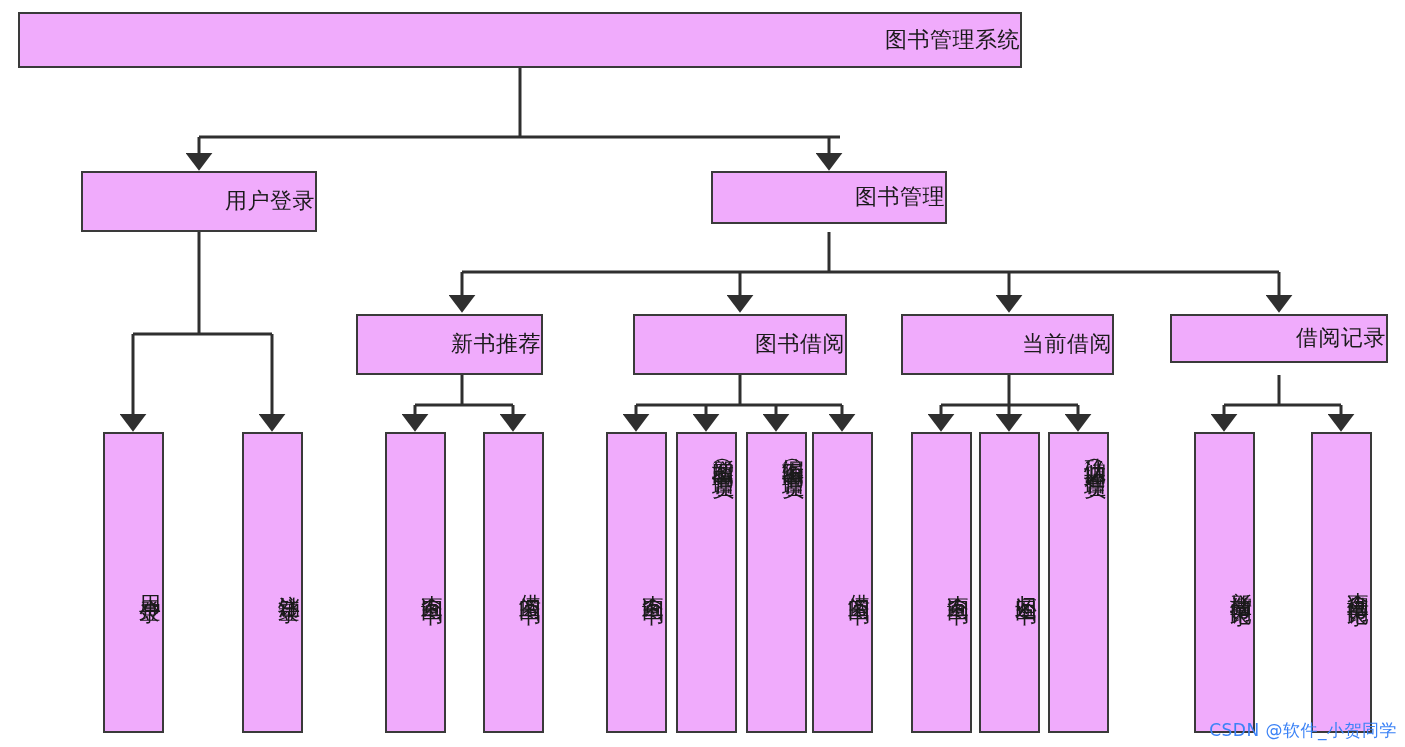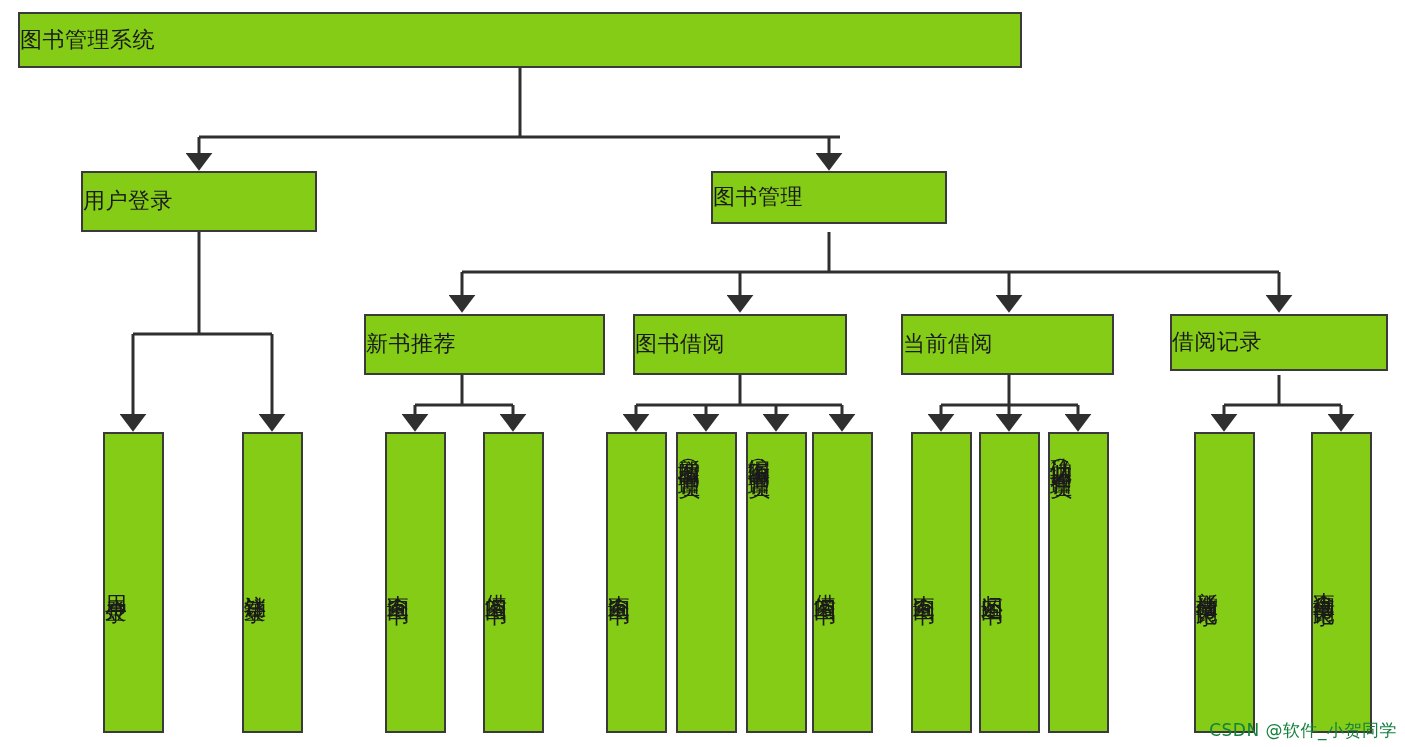--- a/index.html
+++ b/index.html
@@ -21,25 +21,25 @@
   #edges-svg {
     position: absolute;
     left: 0;
     top: 0;
     width: 1405px;
     height: 747px;
   }
   .node {
     position: absolute;
     box-sizing: border-box;
-    background: #84cc16;
+    background: #f0abfc;
     border: 2px solid #3a3a3a;
     display: flex;
     align-items: center;
-    justify-content: flex-start;
+    justify-content: flex-end;
     color: #1a1a1a;
     z-index: 4;
   }
   .node .label {
     display: block;
     text-align: center;
     line-height: 1.22;
     letter-spacing: 0.5px;
     white-space: pre-line;
   }
@@ -63,21 +63,21 @@
   }
   .node.vertical.center-text {
     align-items: center;
     padding-top: 0;
   }
   #watermark {
     position: absolute;
     right: 8px;
     bottom: 5px;
     font-size: 17px;
-    color: #15803d;
+    color: #3b82f6;
     letter-spacing: 0.5px;
     z-index: 9;
     white-space: nowrap;
     font-family: "DejaVu Sans", "Liberation Sans", sans-serif;
   }
 </style>
 </head>
 <body>
 
 <div id="diagram-root">
@@ -138,33 +138,33 @@
   </div>
 
   <div class="node horizontal" style="left:81px; top:171px; width:236px; height:61px;">
     <span class="label">用户登录</span>
   </div>
 
   <div class="node horizontal" style="left:711px; top:171px; width:236px; height:53px;">
     <span class="label">图书管理</span>
   </div>
 
-  <div class="node horizontal" style="left:364px; top:314px; width:241px; height:61px;">
+  <div class="node horizontal" style="left:356px; top:314px; width:187px; height:61px;">
     <span class="label">新书推荐</span>
   </div>
 
   <div class="node horizontal" style="left:633px; top:314px; width:214px; height:61px;">
     <span class="label">图书借阅</span>
   </div>
 
   <div class="node horizontal" style="left:901px; top:314px; width:213px; height:61px;">
     <span class="label">当前借阅</span>
   </div>
 
-  <div class="node horizontal" style="left:1170px; top:314px; width:218px; height:57px;">
+  <div class="node horizontal" style="left:1170px; top:314px; width:218px; height:49px;">
     <span class="label">借阅记录</span>
   </div>
 
   <div class="node vertical center-text" style="left:103px; top:432px; width:61px; height:301px;">
     <span class="label">用户登录</span>
   </div>
 
   <div class="node vertical center-text" style="left:242px; top:432px; width:61px; height:301px;">
     <span class="label">注销登录</span>
   </div>

